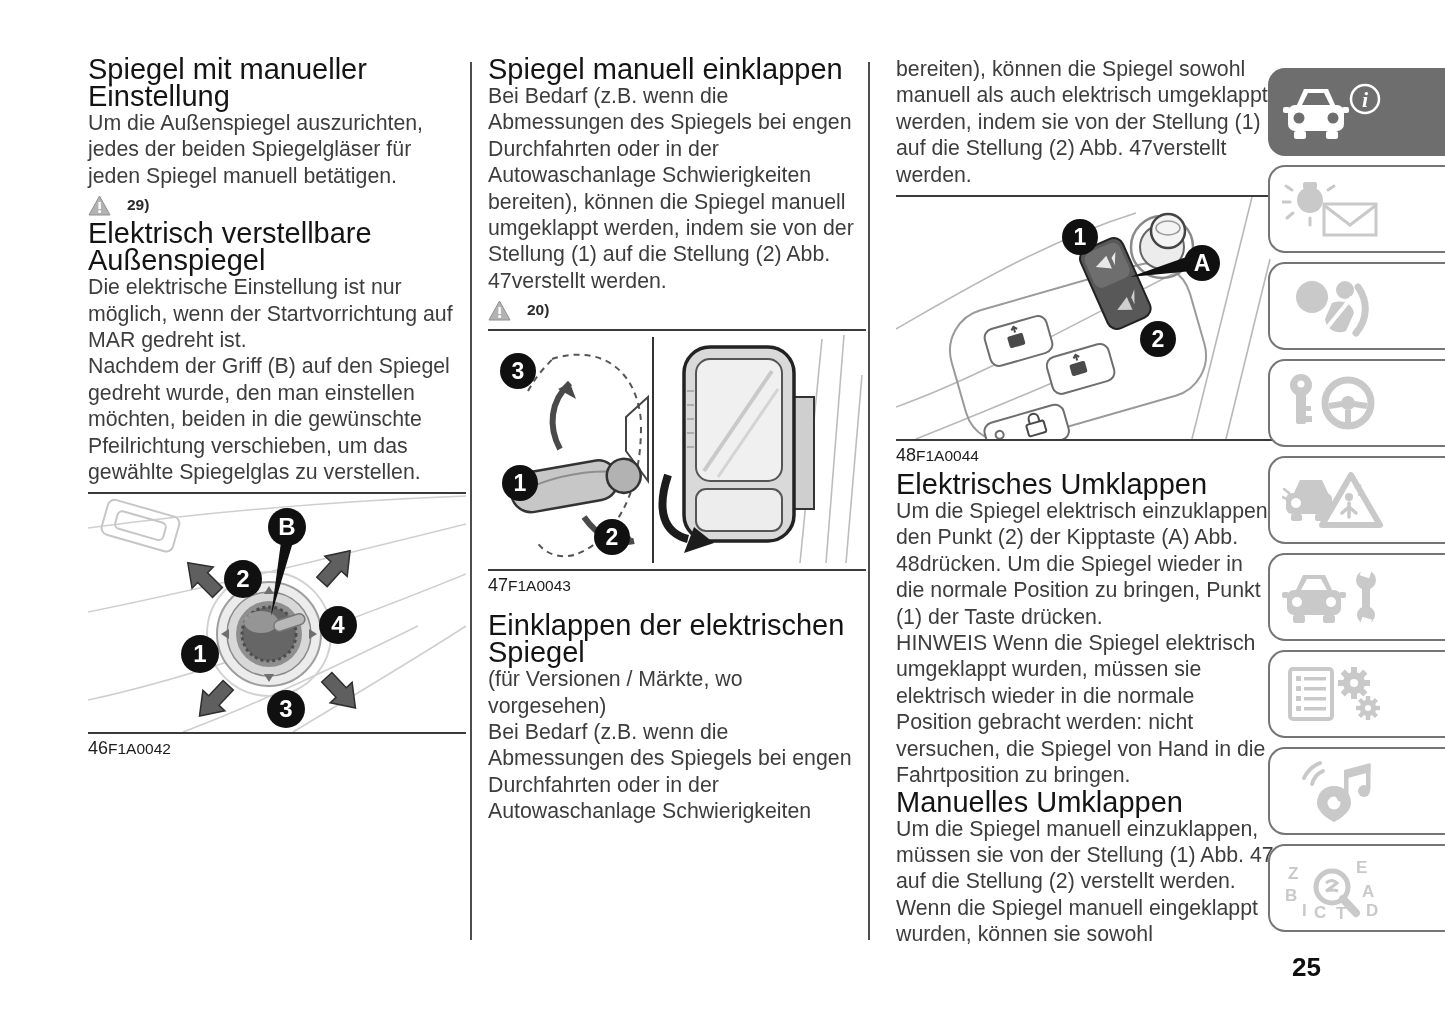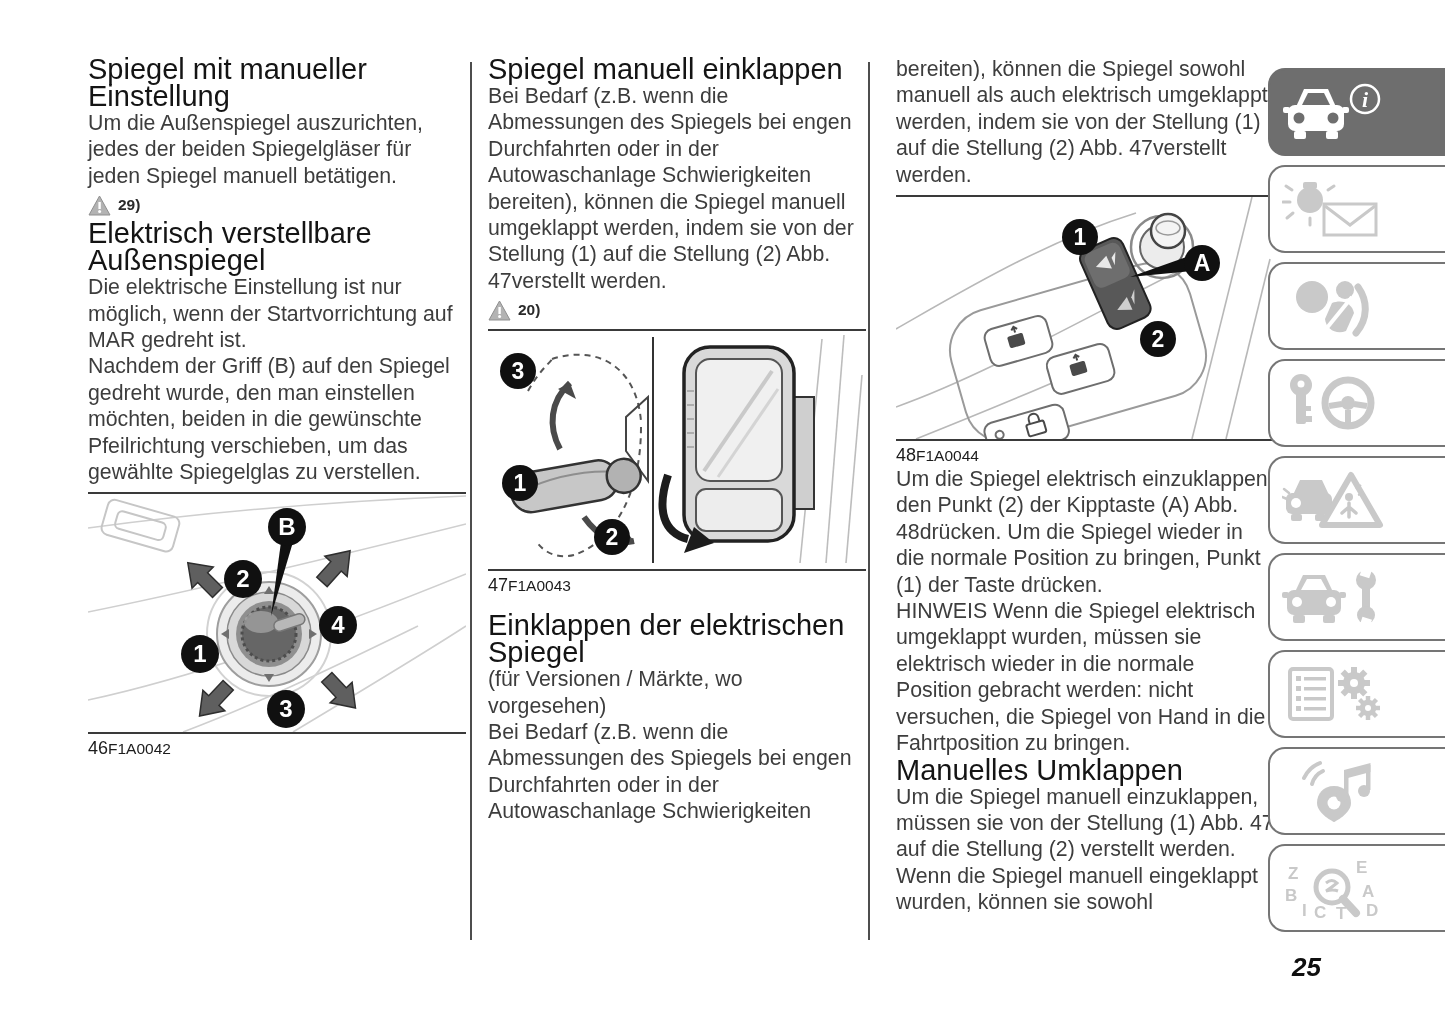--- a/index.html
+++ b/index.html
@@ -7,36 +7,36 @@
     width:1445px;height:1019px;background:#ffffff;position:relative;overflow:hidden;
     font-family:"Liberation Sans", sans-serif;color:#3d3d3d;
   }
   .col{position:absolute;top:56px;width:378px;}
   #col1{left:88px;} #col2{left:488px;} #col3{left:896px;}
   .vdiv{position:absolute;top:62px;height:878px;width:2px;background:#4d4d4d;}
   #vdiv1{left:470px;} #vdiv2{left:868px;}
   h1{font-size:28px;font-weight:900;color:#000;margin:0 0 10px;letter-spacing:.6px;line-height:30px;}
   h2{font-size:29px;font-weight:normal;color:#141414;margin:0;line-height:27px;}
   p{font-size:21.3px;line-height:26.4px;margin:0;}
-  .warnrow{display:flex;align-items:center;gap:7px;margin:4px 0 3px;height:24px;}
+  .warnrow{display:flex;align-items:center;gap:16px;margin:4px 0 3px;height:24px;}
   .warnnum{font-size:15.5px;font-weight:bold;color:#2a2a2a;}
   .fig{margin-top:7px;}
   .figart{border-top:2px solid #3a3a3a;border-bottom:2px solid #3a3a3a;}
   .figart svg{display:block;}
   .figcap{display:flex;justify-content:flex-start;align-items:baseline;padding-top:4px;}
   .fignum{font-size:18px;color:#1c1c1c;}
   .figcode{font-size:15.5px;color:#1c1c1c;}
   .sidebar{position:absolute;left:1268px;top:68px;width:177px;}
   .tab{
     box-sizing:border-box;height:88px;margin-bottom:9px;background:#fff;
     border:2px solid #757575;border-right:none;border-radius:17px 0 0 17px;
     display:flex;align-items:center;padding-left:12px;
   }
   .tab.active{background:#6e6e6e;border-color:#6e6e6e;}
-  .pagenum{position:absolute;left:1292px;top:952px;font-size:26px;font-weight:bold;color:#0f0f0f;font-style:italic;}
+  .pagenum{position:absolute;left:1292px;top:952px;font-size:26px;font-weight:bold;color:#0f0f0f;}
   .callout{fill:#101010;}
   .callout-txt{fill:#ffffff;font-family:"Liberation Sans",sans-serif;font-weight:bold;}
 </style>
 </head>
 <body>
 
 <div class="col" id="col1">
   <h2>Spiegel mit manueller Einstellung</h2>
   <p>Um die Außenspiegel auszurichten, jedes der beiden Spiegelgläser für jeden Spiegel manuell betätigen.</p>
   <div class="warnrow">
@@ -263,20 +263,21 @@
           <text class="callout-txt" x="262" y="150" font-size="23" text-anchor="middle">2</text>
         </g>
       </svg>
     </div>
     <div class="figcap">
       <span class="fignum">48</span>
       <span class="figcode">F1A0044</span>
     </div>
   </div>
 
+  <h2 style="margin-top:5px">Elektrisches Umklappen</h2>
   <p>Um die Spiegel elektrisch einzuklappen, den Punkt (2) der Kipptaste (A) Abb. 48drücken. Um die Spiegel wieder in die normale Position zu bringen, Punkt (1) der Taste drücken.</p>
   <p>HINWEIS Wenn die Spiegel elektrisch umgeklappt wurden, müssen sie elektrisch wieder in die normale Position gebracht werden: nicht versuchen, die Spiegel von Hand in die Fahrtposition zu bringen.</p>
   <h2>Manuelles Umklappen</h2>
   <p>Um die Spiegel manuell einzuklappen, müssen sie von der Stellung (1) Abb. 47 auf die Stellung (2) verstellt werden. Wenn die Spiegel manuell eingeklappt wurden, können sie sowohl</p>
 </div>
 
 <div class="vdiv" id="vdiv1"></div>
 <div class="vdiv" id="vdiv2"></div>
 
 <div class="sidebar">

